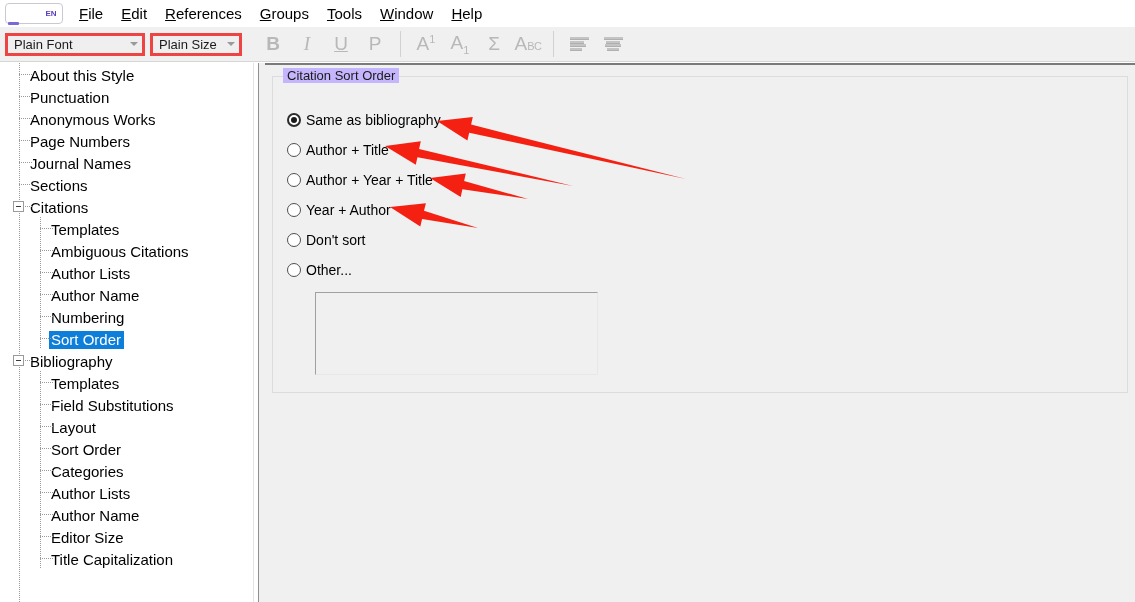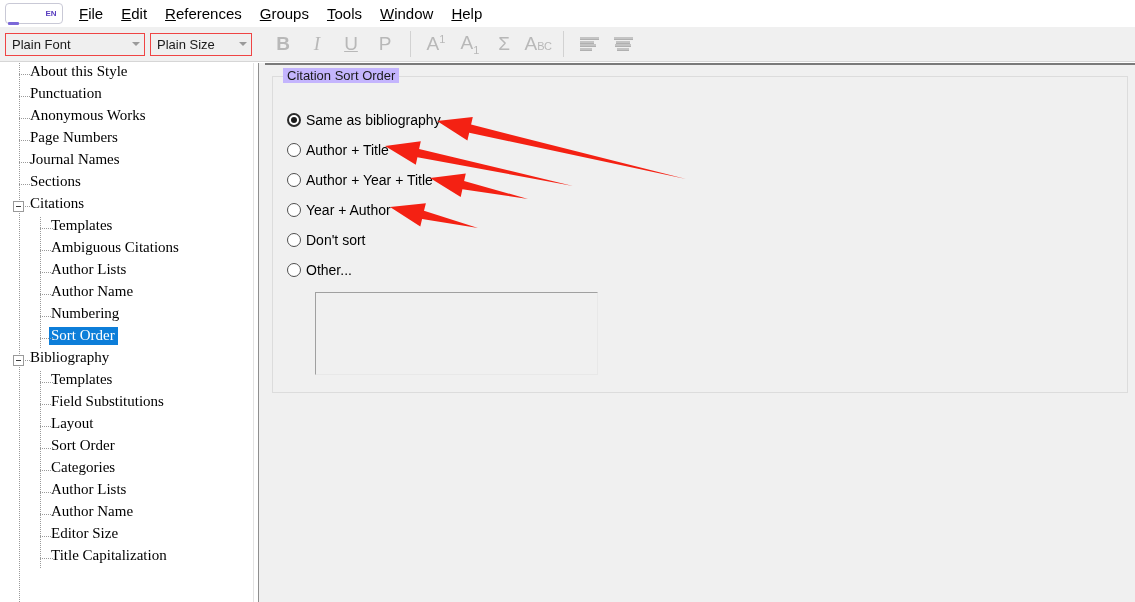--- a/index.html
+++ b/index.html
@@ -84,30 +84,30 @@
     height: 35px;
     background: #f0f0f0;
     border-bottom: 1px solid #d6d6d6;
     display: flex;
     align-items: center;
     box-sizing: border-box;
   }
   .combo {
     height: 23px;
     background: #efefef;
-    border: 1px solid #ef4444;
+    border: 3px solid #ef4444;
     display: flex;
     align-items: center;
     box-sizing: border-box;
     margin-left: 5px;
     cursor: default;
     position: relative;
   }
   .combo.font-combo { width: 140px; }
-  .combo.size-combo { width: 102px; }
+  .combo.size-combo { width: 92px; }
   .combo .combo-label {
     flex: 1;
     padding-left: 6px;
     font-size: 13px;
     color: #1a1a1a;
     white-space: nowrap;
     overflow: hidden;
   }
   .combo .combo-arrow {
     width: 17px;
@@ -204,24 +204,23 @@
     left: 259px; top: 0;
     width: 6px;
     height: 539px;
     background: #f0f0f0;
   }
 
   .tree-node {
     position: relative;
     height: 22px;
     display: flex;
-    align-items: flex-start;
+    align-items: flex-end;
     cursor: default;
     white-space: nowrap;
-    font-family: Liberation Serif, serif;
   }
   .tree-node .node-label {
     font-size: 15px;
     color: #000000;
     line-height: 1;
     padding: 1px 3px 2px 2px;
   }
   .tree-node.selected .node-label {
     background: #0d7ed9;
     color: #ffffff;

